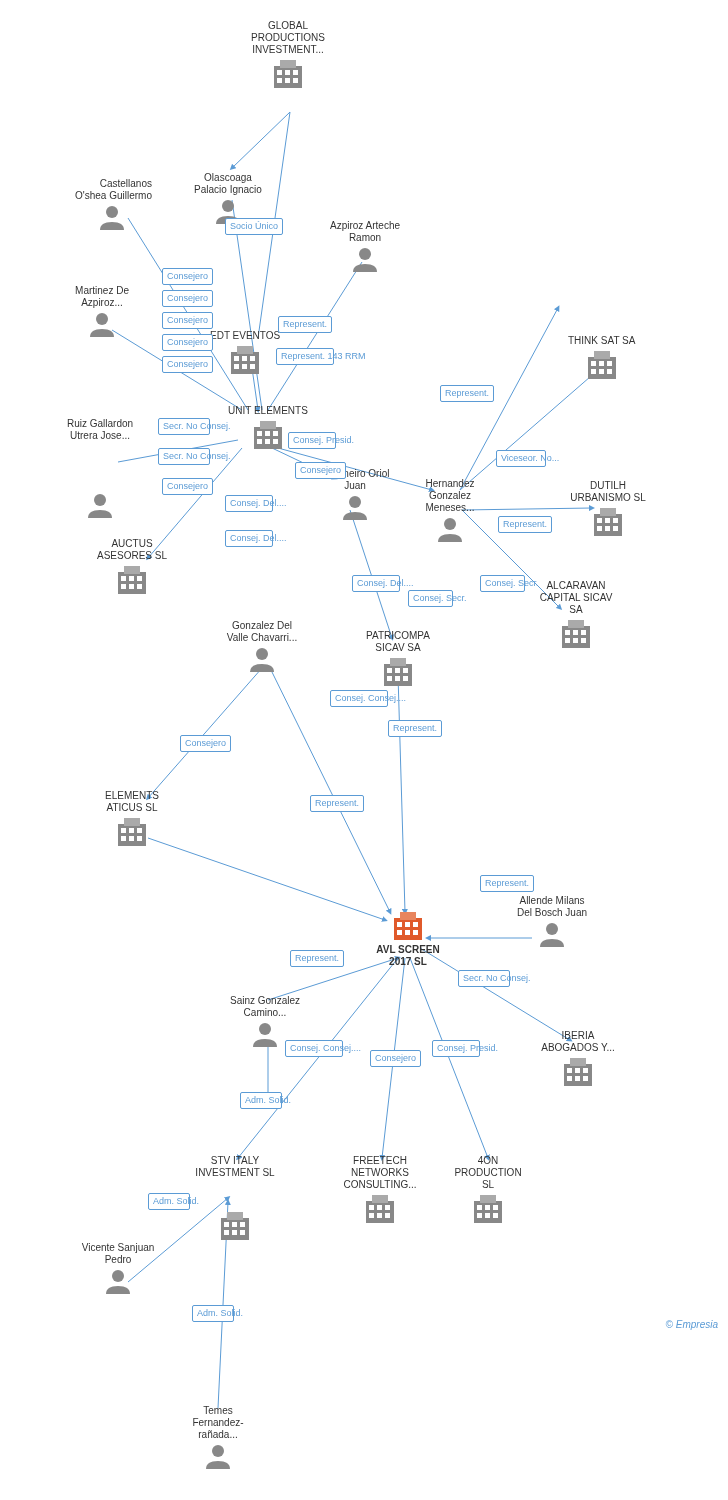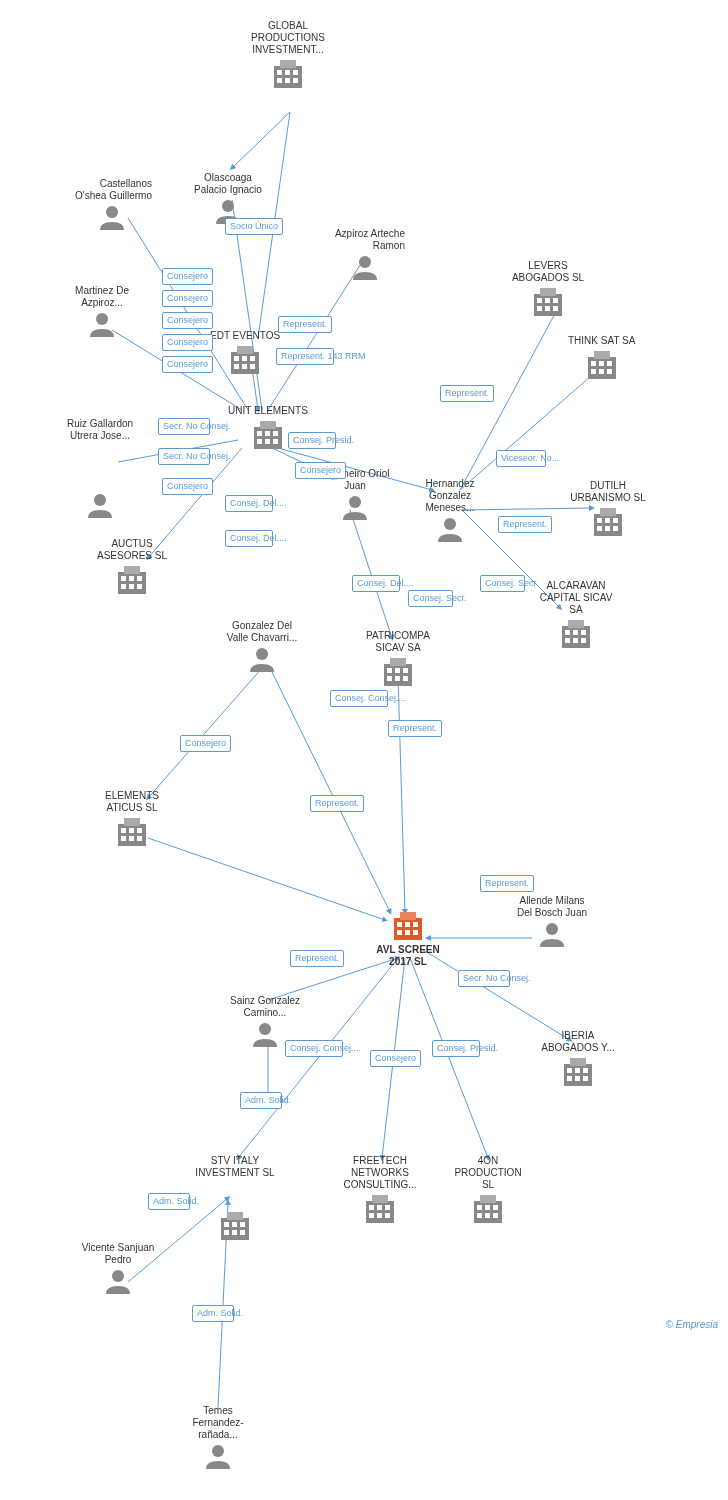--- a/index.html
+++ b/index.html
@@ -180,21 +180,21 @@
   <div class="node" style="left:72px; top:178px;text-align:right;">
     <div class="node-label">Castellanos O'shea Guillermo</div>
     <div class="person-icon">
       <svg viewBox="0 0 28 28" fill="#888">
           <circle cx="14" cy="8" r="6"></circle>
           <path d="M2 26 Q2 18 14 18 Q26 18 26 26Z"></path>
         </svg>
     </div>
   </div>
 
-  <div class="node" style="left:325px; top:228px;text-align:right;">
+  <div class="node" style="left:325px; top:220px;">
     <div class="node-label">Azpiroz Arteche Ramon</div>
     <div class="person-icon">
       <svg viewBox="0 0 28 28" fill="#888">
           <circle cx="14" cy="8" r="6"></circle>
           <path d="M2 26 Q2 18 14 18 Q26 18 26 26Z"></path>
         </svg>
     </div>
   </div>
 
   <div class="node" style="left:62px; top:285px;">
@@ -278,35 +278,20 @@
           <rect x="5" y="12" width="5" height="5" fill="white"></rect>
           <rect x="13" y="12" width="5" height="5" fill="white"></rect>
           <rect x="21" y="12" width="5" height="5" fill="white"></rect>
           <rect x="5" y="20" width="5" height="5" fill="white"></rect>
           <rect x="13" y="20" width="5" height="5" fill="white"></rect>
           <rect x="21" y="20" width="5" height="5" fill="white"></rect>
         </svg>
     </div>
   </div>
 
-  <div class="node" style="left:508px; top:260px;">
-    <div class="node-label">LEVERS ABOGADOS SL</div>
-    <div class="company-icon">
-      <svg viewBox="0 0 32 32" fill="#888">
-          <rect x="2" y="8" width="28" height="22" fill="#888"></rect>
-          <rect x="8" y="2" width="16" height="8" fill="#aaa"></rect>
-          <rect x="5" y="12" width="5" height="5" fill="white"></rect>
-          <rect x="13" y="12" width="5" height="5" fill="white"></rect>
-          <rect x="21" y="12" width="5" height="5" fill="white"></rect>
-          <rect x="5" y="20" width="5" height="5" fill="white"></rect>
-          <rect x="13" y="20" width="5" height="5" fill="white"></rect>
-          <rect x="21" y="20" width="5" height="5" fill="white"></rect>
-        </svg>
-    </div>
-  </div>
 
   <div class="node" style="left:568px; top:335px;">
     <div class="node-label">THINK SAT SA</div>
     <div class="company-icon">
       <svg viewBox="0 0 32 32" fill="#888">
           <rect x="2" y="8" width="28" height="22" fill="#888"></rect>
           <rect x="8" y="2" width="16" height="8" fill="#aaa"></rect>
           <rect x="5" y="12" width="5" height="5" fill="white"></rect>
           <rect x="13" y="12" width="5" height="5" fill="white"></rect>
           <rect x="21" y="12" width="5" height="5" fill="white"></rect>

